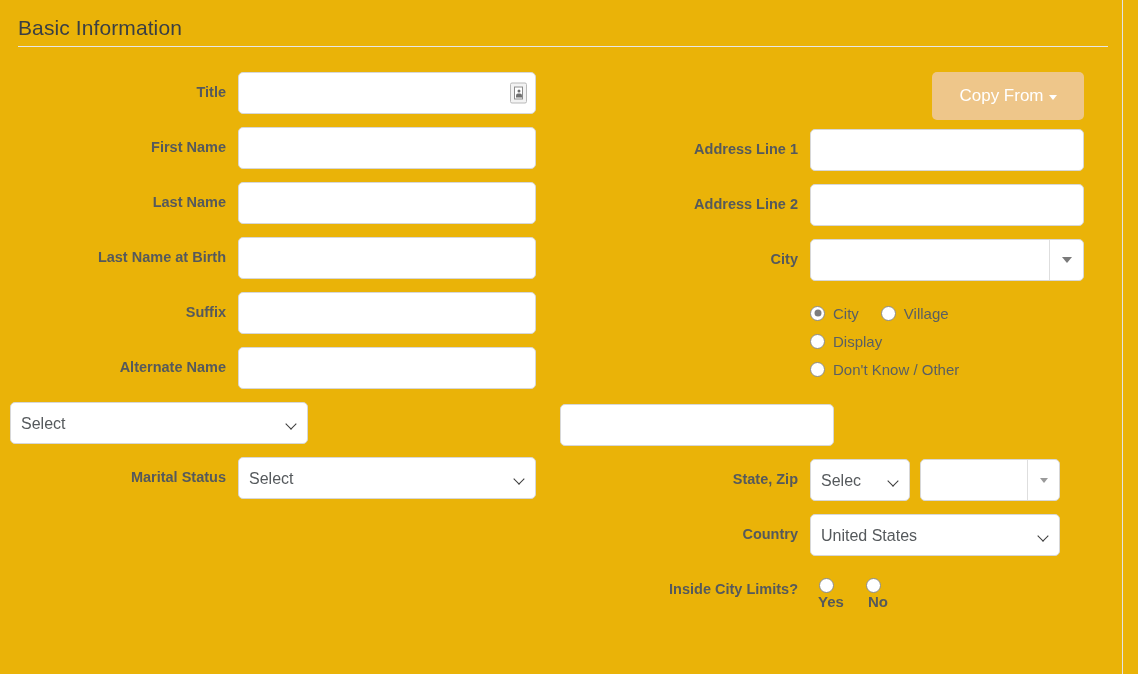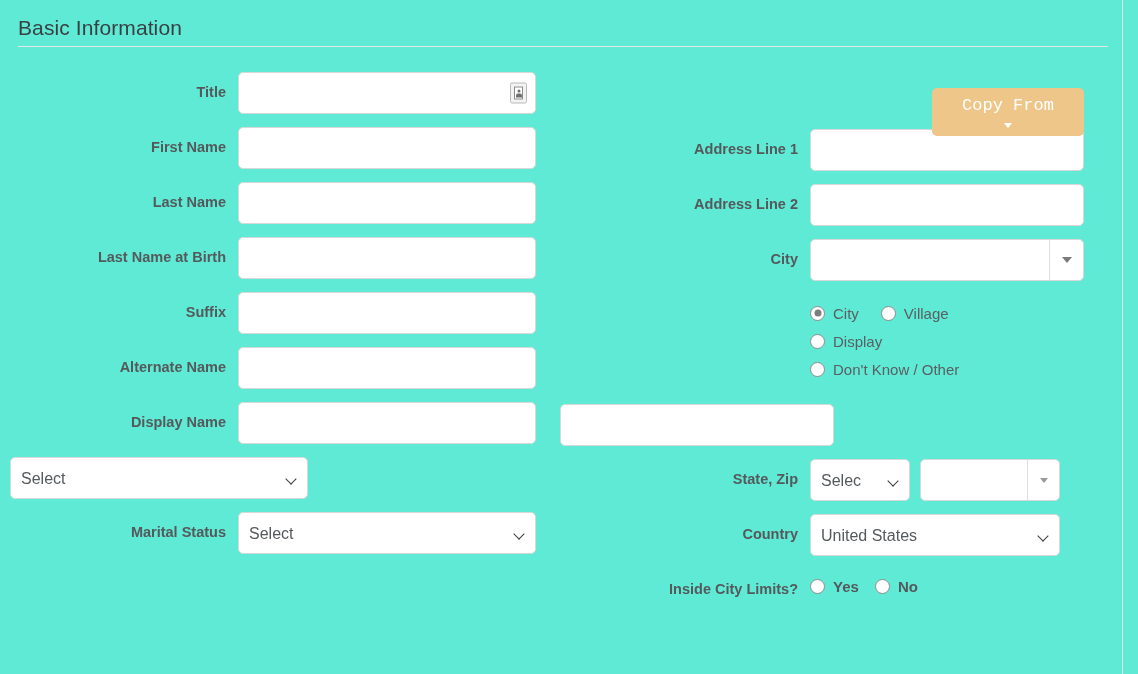--- a/index.html
+++ b/index.html
@@ -8,21 +8,21 @@
     width: 1138px; height: 674px;
     background: #ffffff;
     font-family: "Liberation Sans", sans-serif;
     overflow: hidden;
   }
 
   #page {
     position: relative;
     width: 1138px;
     height: 674px;
-    background: #5eead4;
+    background: #eab308;
   }
 
   
   .right-rule {
     position: absolute;
     top: 0; left: 1122px;
     width: 1px; height: 674px;
     background: #e3e3e3;
   }
 
@@ -217,37 +217,36 @@
   .combo.zip .tri {
     border-left-width: 4px;
     border-right-width: 4px;
     border-top-width: 5px;
     border-top-color: #9a9a9a;
   }
 
   
   .copy-from {
     position: absolute;
-    top: 16px;
+    top: 0;
     left: 372px;
     width: 152px;
     height: 48px;
     background: #eec68a;
     border: 0;
     border-radius: 5px;
     color: #fff;
     font-size: 17px;
-    font-family: Liberation Mono, monospace;
+    font-family: Liberation Sans, sans-serif;
     cursor: pointer;
     display: flex;
     align-items: center;
     justify-content: center;
     gap: 5px;
     padding: 0;
-    flex-direction: column;
   }
   .copy-from .caret {
     width: 0; height: 0;
     border-left: 4.5px solid transparent;
     border-right: 4.5px solid transparent;
     border-top: 5px solid #fff;
     margin-top: 3px;
   }
 
   
@@ -287,21 +286,21 @@
     font-size: 15px;
     color: #5a5f63;
     white-space: nowrap;
   }
 
   .inline-radios {
     display: flex;
     align-items: center;
     padding-top: 9px;
   }
-  .inline-radios .radio-opt { margin-right: 16px; }
+  .inline-radios .radio-opt { margin-right: 16px; flex-direction: column; }
   .inline-radios .rd-label { font-weight: 700; color: #55595c; }
 </style>
 </head>
 <body>
 
 <div id="page">
 
   <div class="right-rule"></div>
 
   <div class="section-header">
@@ -352,26 +351,20 @@
       </div>
     </div>
 
     <div class="row">
       <div class="lbl">Alternate Name</div>
       <div class="fieldwrap">
         <input class="txt" type="text" value="" placeholder="" style="">
       </div>
     </div>
 
-    <div class="row">
-      <div class="lbl">Display Name</div>
-      <div class="fieldwrap">
-        <input class="txt" type="text" value="" placeholder="" style="">
-      </div>
-    </div>
 
     <div class="row">
       <div class="fieldwrap">
         <span class="selwrap">
           <select class="sel w298">
             <option>Select</option>
           </select>
           <span class="chev"></span>
         </span>
       </div>

